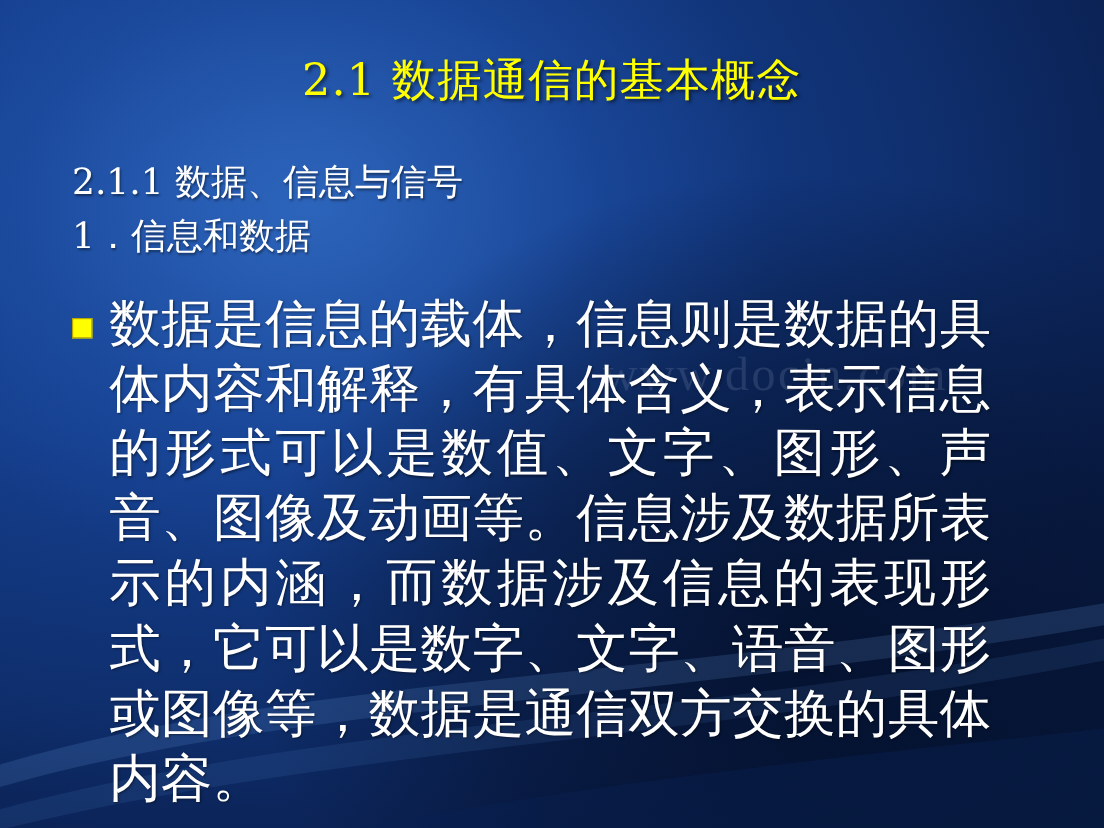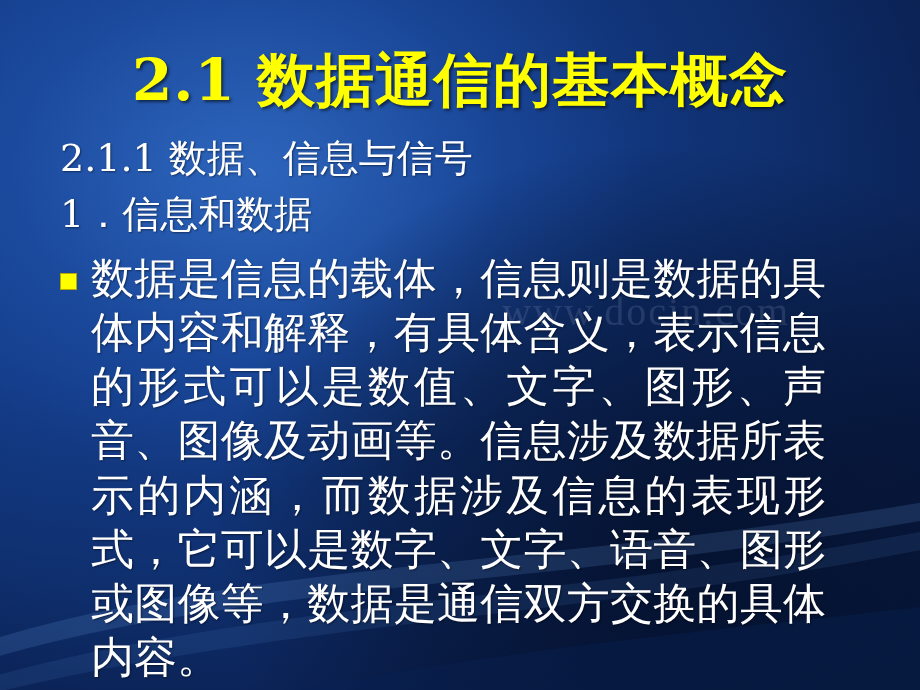--- a/index.html
+++ b/index.html
@@ -62,42 +62,42 @@
     pointer-events: none;
     white-space: nowrap;
   }
   .title {
     position: absolute;
     left: 0;
     top: 42px;
     width: 920px;
     text-align: center;
     color: #ffff00;
-    font-size: 58px;
-    font-weight: bold;
+    font-size: 37px;
+    font-weight: normal;
     font-family: "DejaVu Serif", serif;
     letter-spacing: 1px;
     text-shadow: 2px 2px 3px rgba(0,0,0,0.55);
   }
   .body-area {
     position: absolute;
     left: 60px;
     top: 132px;
     width: 820px;
   }
   .line1, .line2 {
     color: #ffffff;
-    font-size: 38px;
+    font-size: 30px;
     font-family: "DejaVu Serif", serif;
     line-height: 1.38;
     margin-bottom: 4px;
     text-shadow: 1px 1px 2px rgba(0,0,0,0.45);
   }
   .line2 {
-    margin-bottom: 10px;
+    margin-bottom: 24px;
   }
   .bullet-row {
     display: flex;
     align-items: flex-start;
   }
   .bullet-marker {
     flex: 0 0 auto;
     width: 15px;
     height: 15px;
     background: #ffff00;

